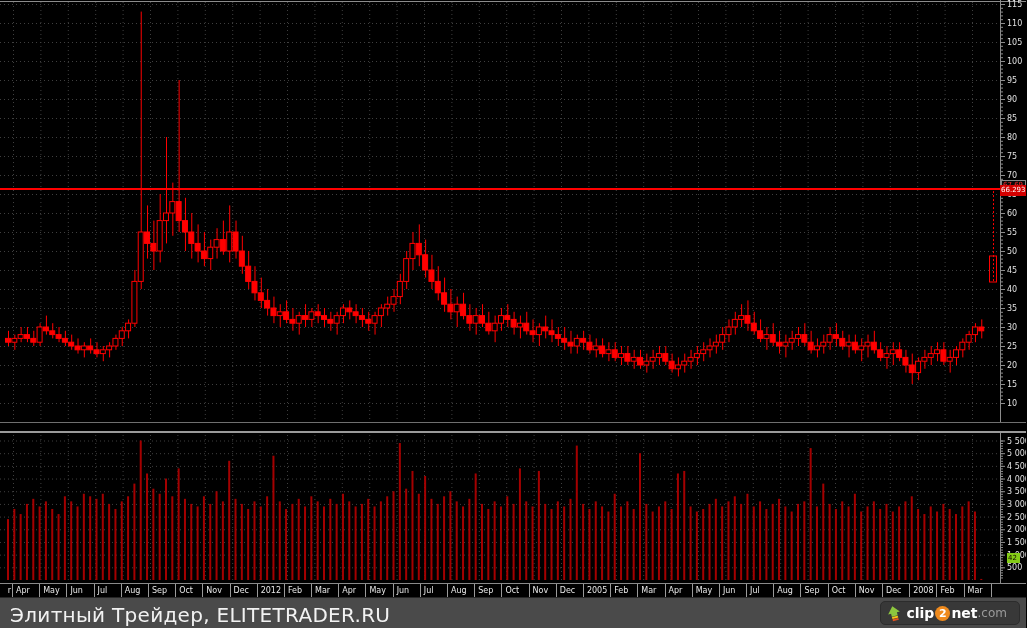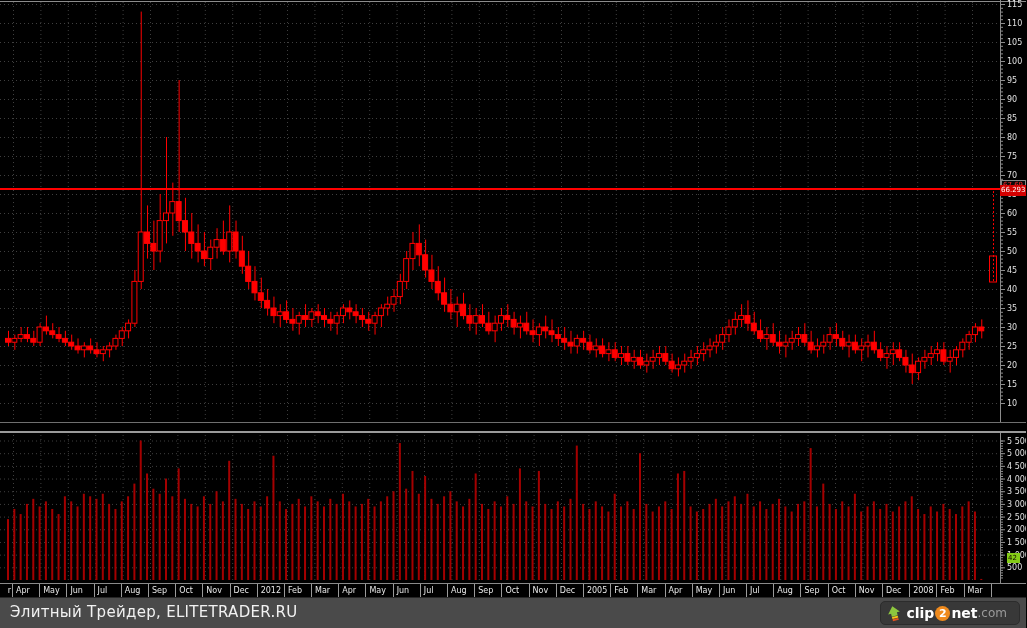--- a/index.html
+++ b/index.html
@@ -10,21 +10,21 @@
   #panel-sep{position:absolute;left:0;top:422px;width:1027px;height:11px;background:#000;
              border-top:1px solid #6f6f6f;border-bottom:2px solid #9a9a9a;}
   #vol-chart{position:absolute;left:0;top:433px;width:1027px;height:150px;}
   #x-strip{position:absolute;left:0;top:583px;width:1027px;height:14px;background:#000;
            border-top:1px solid #8a8a8a;display:flex;overflow:hidden;}
   .x-cell{flex:0 0 auto;border-right:1px solid #9a9a9a;color:#e8e8e8;font-size:8px;
           line-height:13px;padding-left:3px;white-space:nowrap;overflow:hidden;}
   .x-cell.partial{padding-left:0;text-align:right;padding-right:1px;}
   #footer{position:absolute;left:0;top:597px;width:1027px;height:31px;background:#4a4a4a;
           border-top:1px solid #262626;}
-  #footer-title{position:absolute;left:10px;top:5px;color:#f2f2f2;font-size:15px;letter-spacing:.3px;}
+  #footer-title{position:absolute;left:10px;top:5px;color:#f2f2f2;font-size:20px;letter-spacing:.3px;}
   #logo-plate{position:absolute;right:7px;top:3px;height:24px;background:#383838;
               border:1px solid #2c2c2c;border-radius:5px;display:flex;align-items:center;
               padding:0 12px 0 5px;}
   #logo-plate .word{color:#fff;font-weight:bold;font-size:14px;}
   #logo-two{display:inline-flex;width:15px;height:15px;border-radius:50%;background:#ef8a1d;
             color:#fff;font-weight:bold;font-size:11px;align-items:center;justify-content:center;
             margin:0 1px;}
   #logo-dotcom{color:#9b9b9b;font-size:12px;}
   .price-tag{position:absolute;font-size:7px;line-height:9px;padding:0 1px;white-space:nowrap;}
   #price-tag-secondary{left:1001px;top:180px;width:25px;height:13px;background:#0a0a0a;

